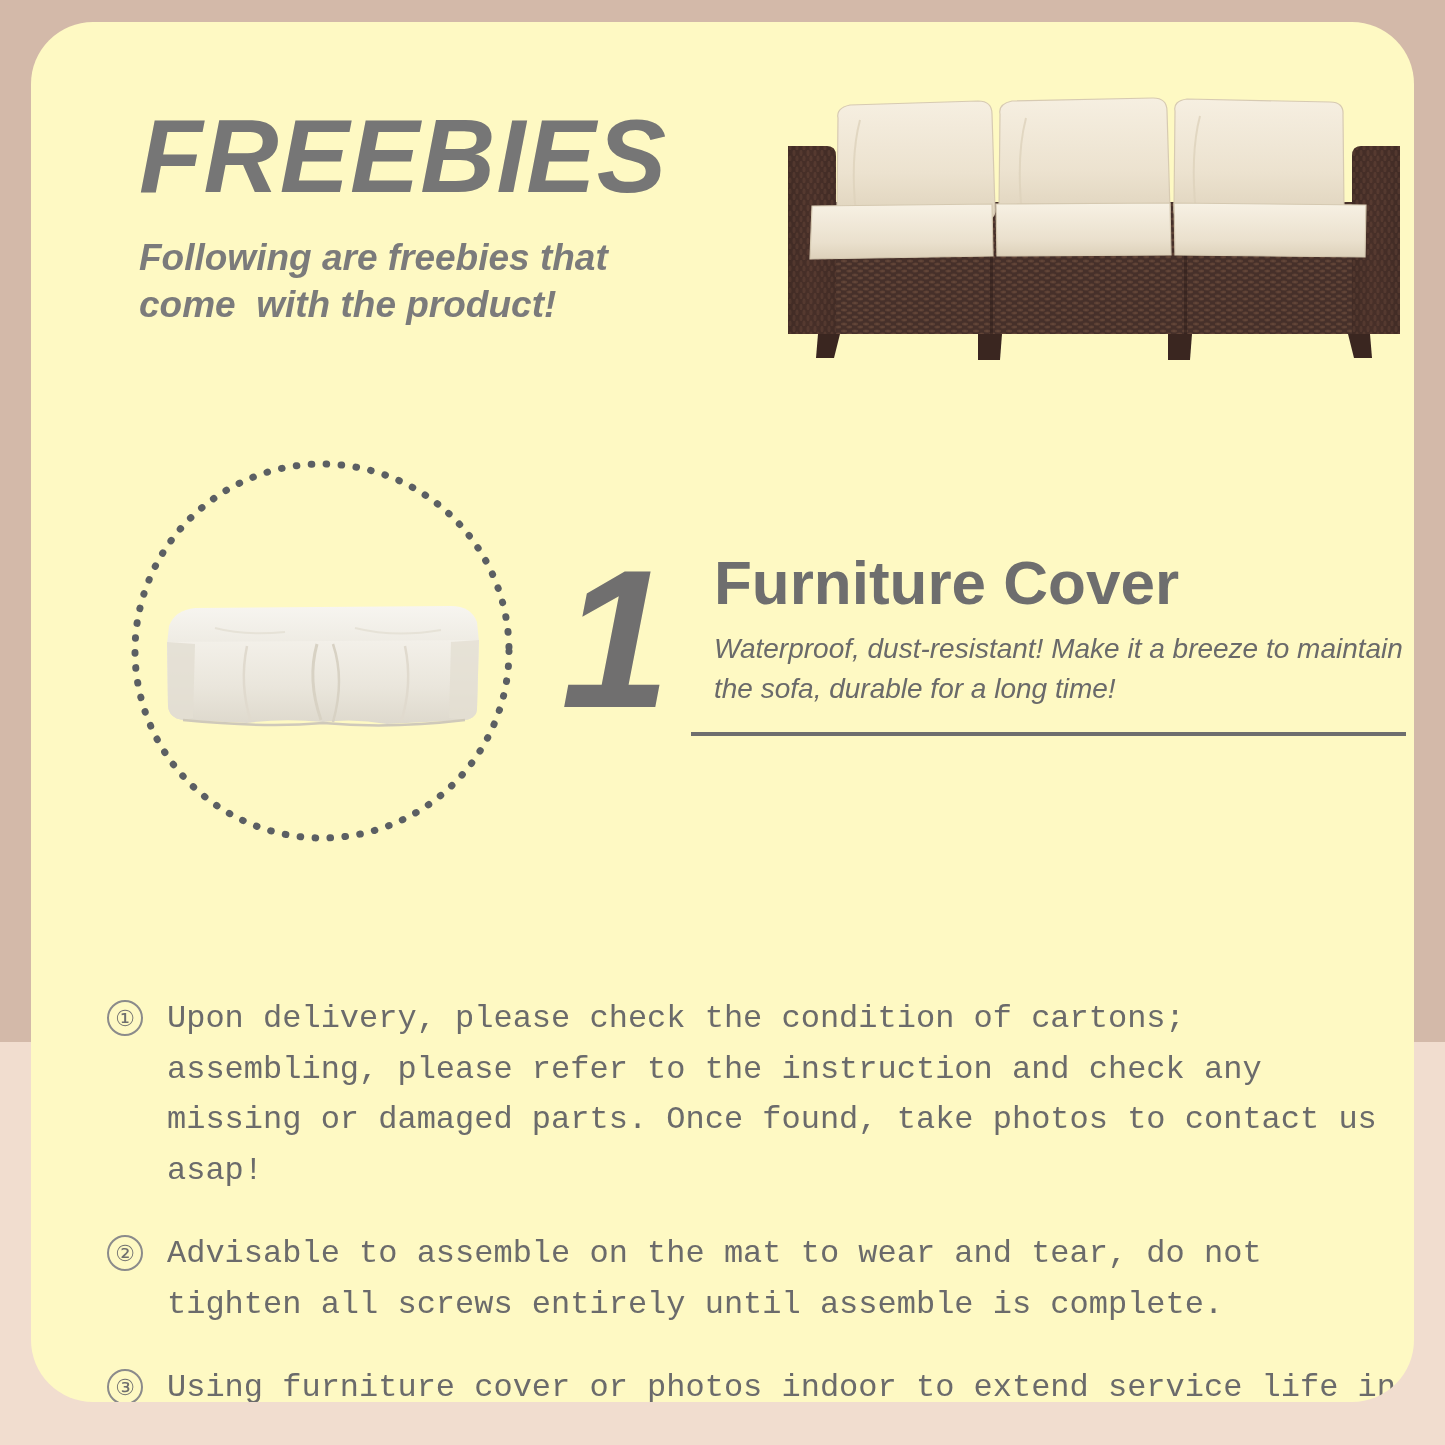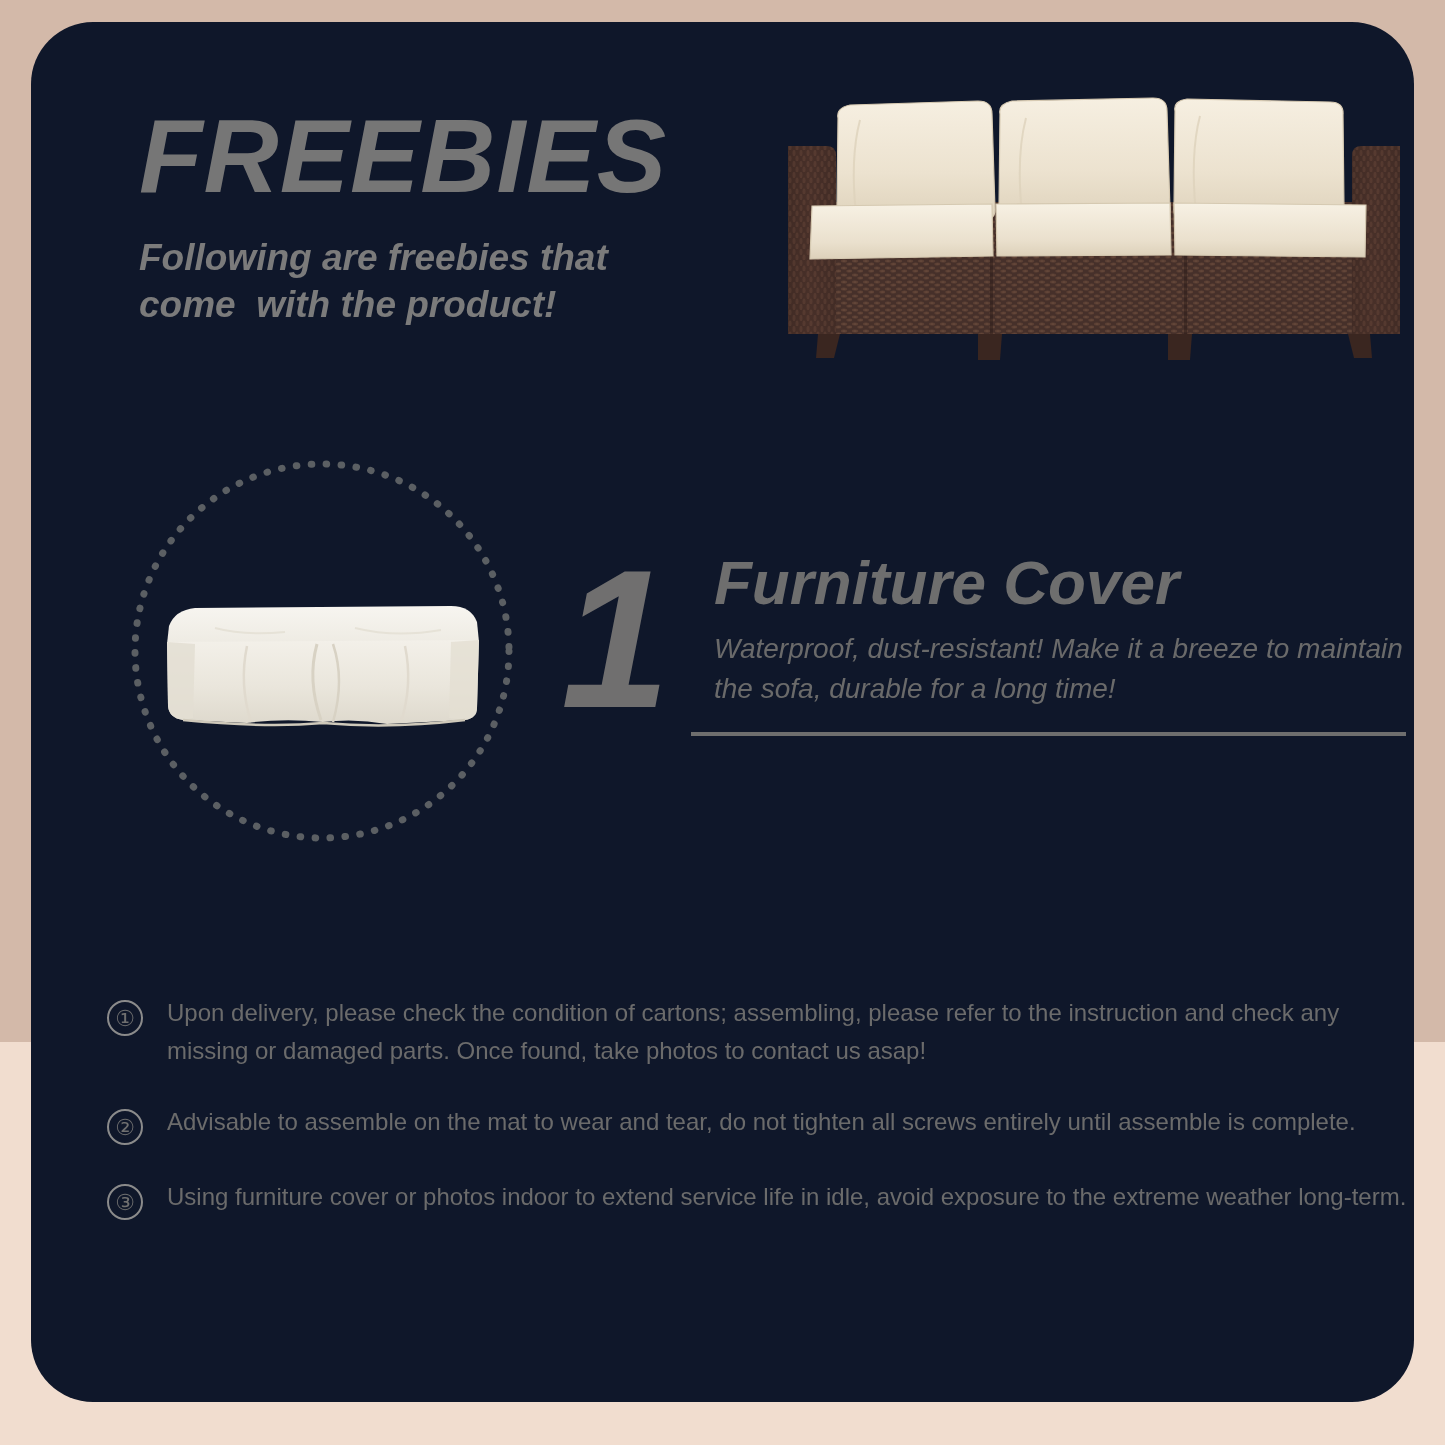--- a/index.html
+++ b/index.html
@@ -29,21 +29,21 @@
     background: #f1ddcf;
   }
 
   
   #card {
     position: absolute;
     left: 31px;
     top: 22px;
     width: 1383px;
     height: 1380px;
-    background: #0f172a;
+    background: #fef9c3;
     border-radius: 62px;
     overflow: hidden;
   }
 
   
   #title-block {
     position: absolute;
     left: 108px;
     top: 82px;
     width: 640px;
@@ -114,21 +114,20 @@
   }
   #feature-block {
     position: absolute;
     left: 683px;
     top: 528px;
     width: 700px;
   }
   #feature-title {
     font-size: 62px;
     font-weight: bold;
-    font-style: italic;
     color: #6e6e6e;
     line-height: 1.05;
     white-space: nowrap;
     font-stretch: condensed;
   }
   #feature-desc {
     margin-top: 14px;
     font-size: 28px;
     font-style: italic;
     color: #6a6a6a;
@@ -175,23 +174,24 @@
     border: 2px solid #8b8b8b;
     border-radius: 50%;
     color: #6f6f6f;
     font-size: 22px;
     line-height: 33px;
     text-align: center;
     box-sizing: border-box;
   }
   .maint-text {
     flex: 1 1 auto;
-    font-size: 24px;
+    font-size: 32px;
     color: #6b6b6b;
     line-height: 1.58;
+    font-family: Liberation Mono, monospace;
   }
 </style>
 </head>
 <body>
 
 <div id="page">
   <div id="bg-bottom"></div>
 
   <div id="card">
 

